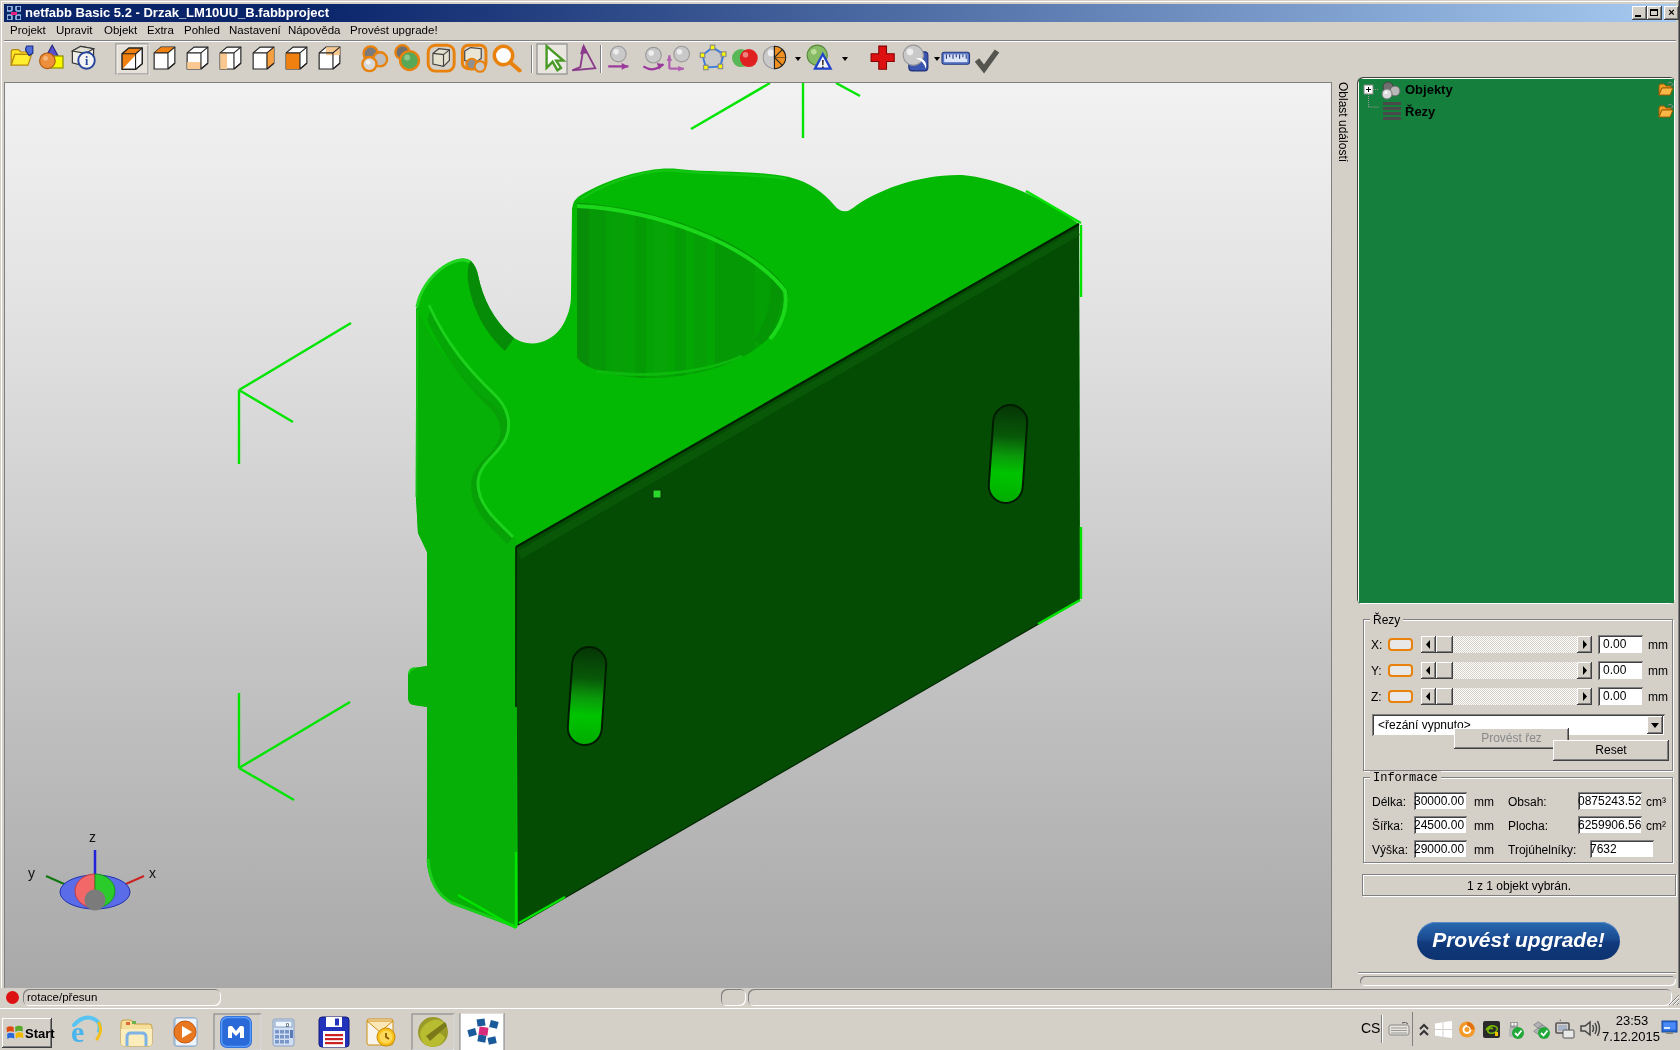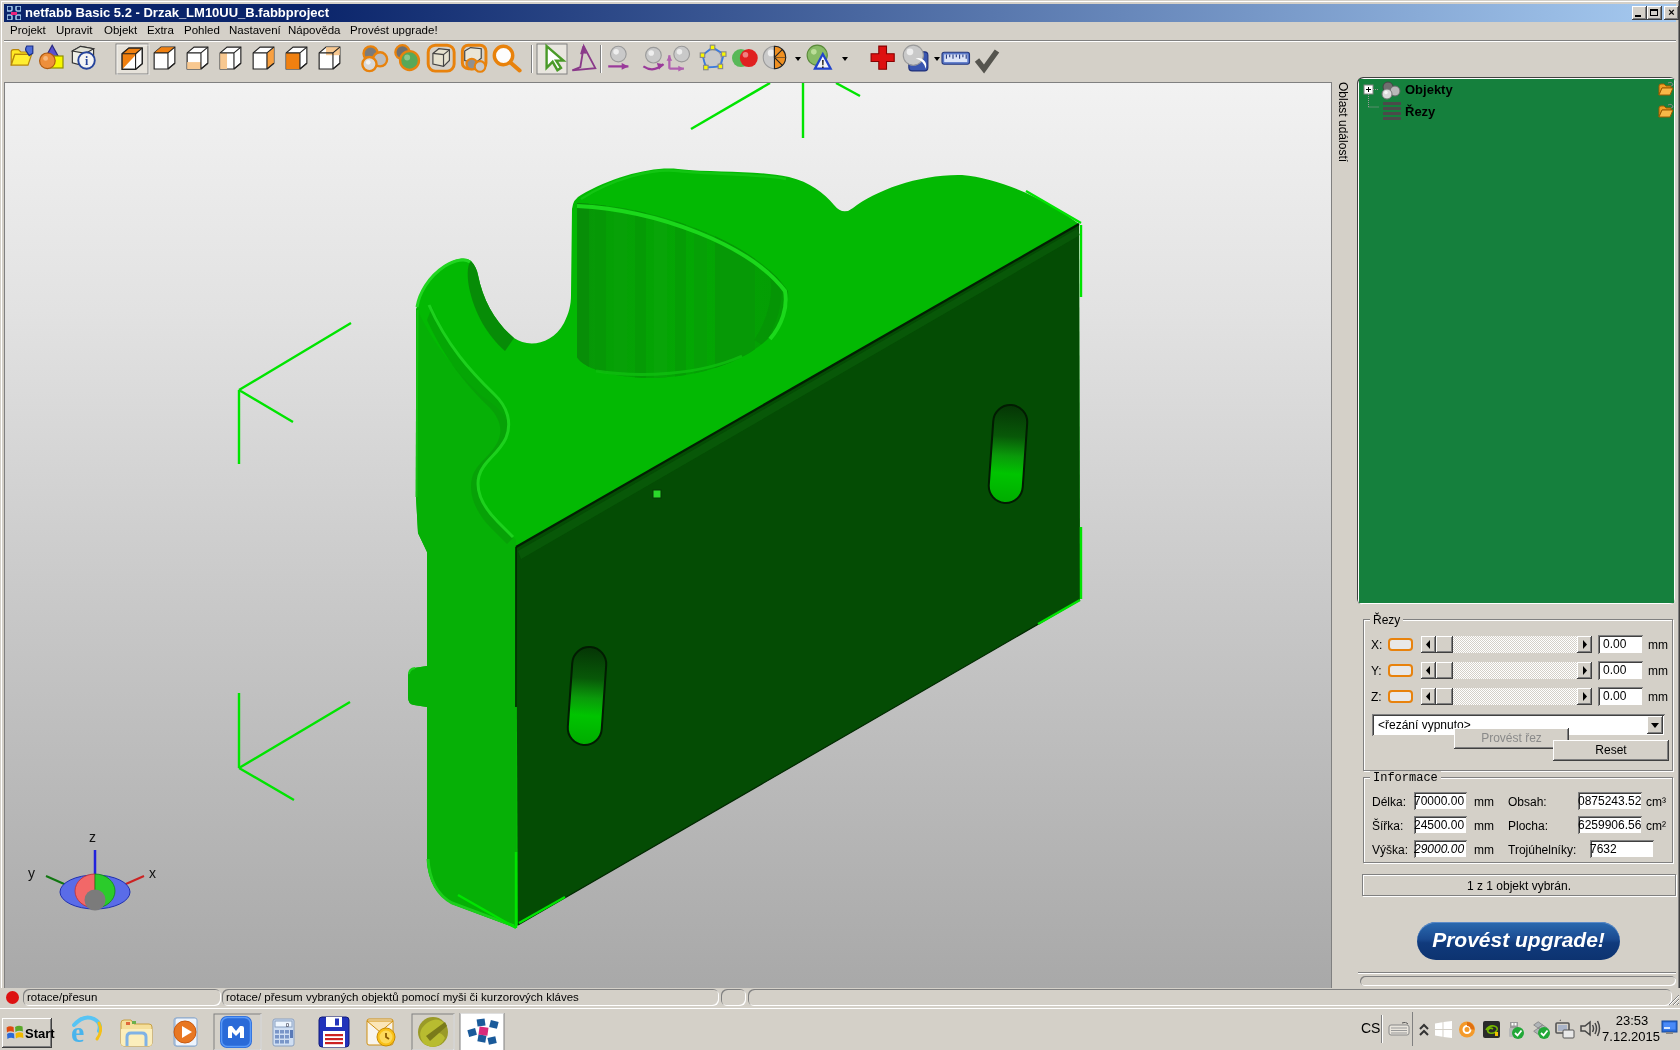--- a/index.html
+++ b/index.html
@@ -462,53 +462,52 @@
         <path d="M4 7 L12 7 L8 12 Z" fill="#000"></path>
       </svg></div>
 
 <div class="abs raised" style="left:76px;top:123px;width:115px;height:21px;background:#D4D0C8;text-align:center;line-height:21px;color:#8a8a8a;margin-left:20px;">Provést řez</div>
 <div class="abs raised" style="left:195px;top:135px;width:116px;height:21px;background:#D4D0C8;text-align:center;line-height:21px;">Reset</div>
 
 <div class="abs" style="left:5px;top:172px;width:310px;height:86px;border:1px solid #808080;box-shadow:1px 1px 0 #fff, inset 1px 1px 0 #fff;"></div>
 <div class="abs" style="left:12px;top:166px;background:#D4D0C8;padding:0 3px;font-family:Liberation Mono, monospace;">Informace</div>
 
 <div class="abs" style="left:14px;top:190px;">Délka:</div>
-<div class="abs fld" style="left:56px;top:187px;width:53px;height:18px;line-height:18px;text-align:right;padding-right:3px;overflow:hidden;">70000.00</div>
+<div class="abs fld" style="left:56px;top:187px;width:53px;height:18px;line-height:18px;text-align:right;padding-right:3px;overflow:hidden;">30000.00</div>
 <div class="abs" style="left:116px;top:190px;">mm</div>
 <div class="abs" style="left:150px;top:190px;">Obsah:</div>
 <div class="abs fld" style="left:220px;top:187px;width:64px;height:18px;line-height:18px;text-align:right;padding-right:3px;overflow:hidden;white-space:nowrap;">0875243.52</div>
 <div class="abs" style="left:288px;top:190px;">cm³</div>
 
 <div class="abs" style="left:14px;top:214px;">Šířka:</div>
 <div class="abs fld" style="left:56px;top:211px;width:53px;height:18px;line-height:18px;text-align:right;padding-right:3px;overflow:hidden;">24500.00</div>
 <div class="abs" style="left:116px;top:214px;">mm</div>
 <div class="abs" style="left:150px;top:214px;">Plocha:</div>
 <div class="abs fld" style="left:220px;top:211px;width:64px;height:18px;line-height:18px;text-align:right;padding-right:3px;overflow:hidden;white-space:nowrap;">6259906.56</div>
 <div class="abs" style="left:288px;top:214px;">cm²</div>
 
 <div class="abs" style="left:14px;top:238px;">Výška:</div>
-<div class="abs fld" style="left:56px;top:235px;width:53px;height:18px;line-height:18px;text-align:right;padding-right:3px;overflow:hidden;font-style:italic;">29000.00</div>
+<div class="abs fld" style="left:56px;top:235px;width:53px;height:18px;line-height:18px;text-align:right;padding-right:3px;overflow:hidden;">29000.00</div>
 <div class="abs" style="left:116px;top:238px;">mm</div>
 <div class="abs" style="left:150px;top:238px;">Trojúhelníky:</div>
 <div class="abs fld" style="left:232px;top:235px;width:64px;height:18px;line-height:18px;text-align:left;padding-right:3px;">7632</div>
 
 <div class="abs" style="left:4px;top:269px;width:314px;height:22px;border:1px solid #808080;box-shadow:1px 1px 0 #fff, inset 1px 1px 0 #fff;text-align:center;line-height:22px;">1 z 1 objekt vybrán.</div>
 
 <div class="abs" style="left:59px;top:317px;width:203px;height:38px;border-radius:19px;background:linear-gradient(to bottom,#2a6ab0 0%,#1a4a90 45%,#103a7c 55%,#0d3370 100%);box-shadow:inset 0 1px 0 #5a8ac8;"></div>
 <div class="abs" style="left:59px;top:317px;width:203px;height:38px;text-align:center;line-height:36px;color:#fff;font-size:21px;font-style:italic;font-weight:bold;">Provést upgrade!</div>
 
 <div class="abs" style="left:0px;top:367px;width:318px;height:1px;background:#808080;"></div>
 <div class="abs" style="left:0px;top:368px;width:318px;height:1px;background:#fff;"></div>
 <div class="abs sunk1" style="left:2px;top:371px;width:316px;height:10px;"></div>
 </div>
 
 <div class="abs" id="statusbar" style="left:0;top:988px;width:1680px;height:20px;background:#D4D0C8;font-size:11.5px;">
 <div class="abs" style="left:6px;top:3px;width:13px;height:13px;border-radius:50%;background:#dd1111;"></div>
 <div class="abs sunk1" style="left:23px;top:1px;width:198px;height:17px;line-height:17px;padding-left:4px;">rotace/přesun</div>
-<div class="abs sunk1" style="left:222px;top:1px;width:497px;height:17px;line-height:17px;padding-left:4px;">rotace/ přesum vybraných objektů pomocí myši či kurzorových kláves</div>
 <div class="abs sunk1" style="left:721px;top:1px;width:25px;height:17px;"></div>
 <div class="abs sunk1" style="left:748px;top:1px;width:924px;height:17px;"></div>
 <svg class="abs" style="left:1668px;top:6px;" width="12" height="12">
       <path d="M11 1 L1 11 M11 5 L5 11 M11 9 L9 11" stroke="#808080"></path>
       <path d="M11 2 L2 11 M11 6 L6 11 M11 10 L10 11" stroke="#fff"></path>
     </svg>
 </div>
 
 <div class="abs" id="taskbar" style="left:0;top:1008px;width:1680px;height:42px;background:#D4D0C8;border-top:1px solid #fff;">
 

